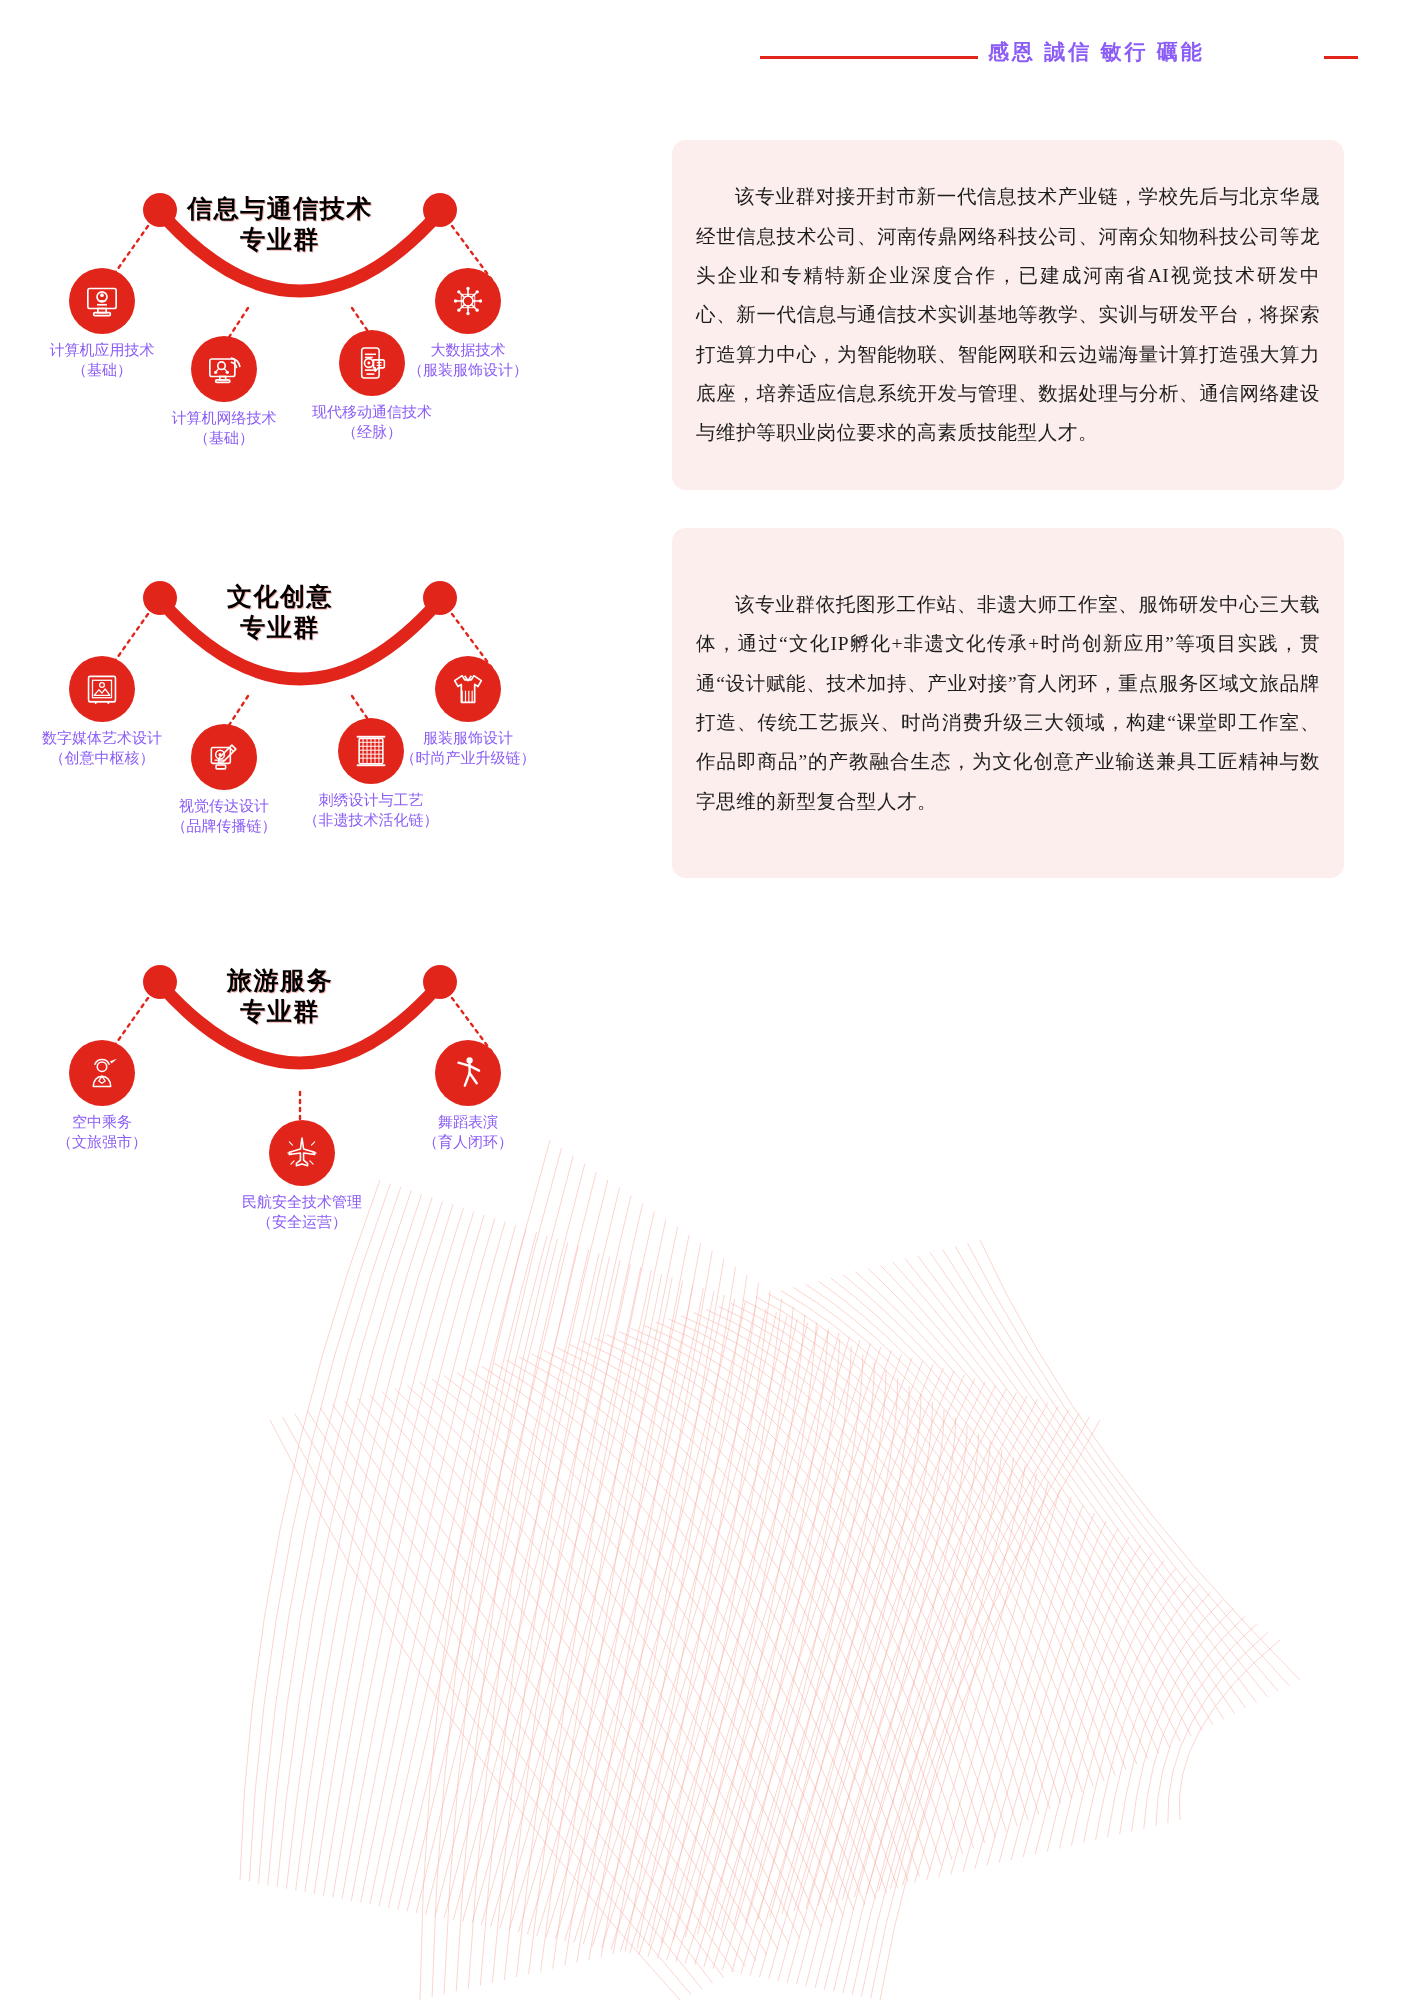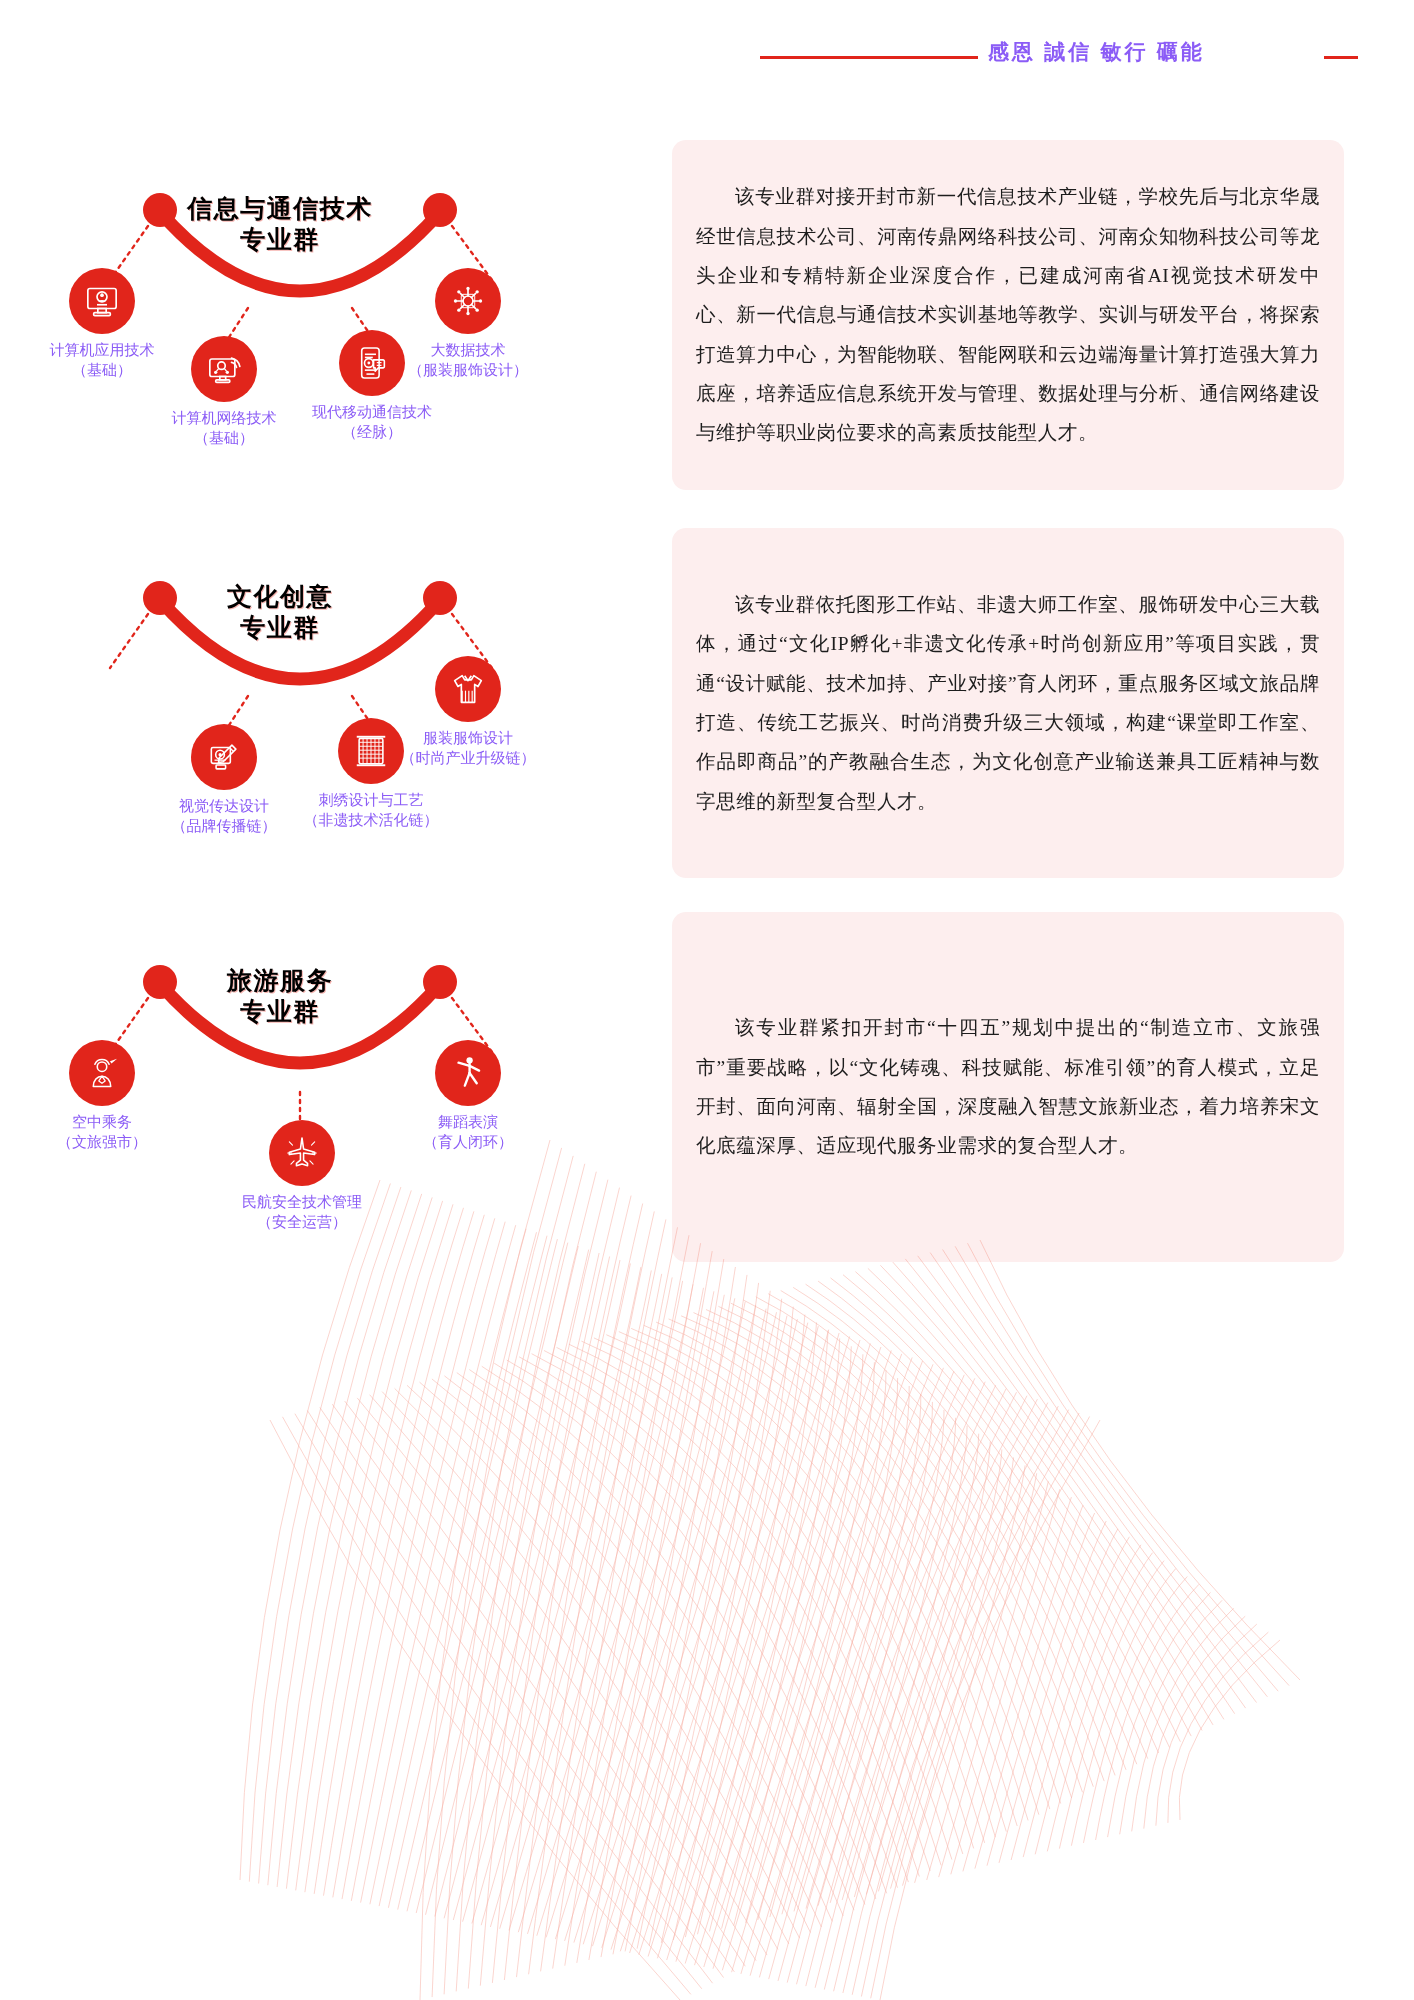--- a/index.html
+++ b/index.html
@@ -234,20 +234,37 @@
         <path d="M 248 168 L 222 208" stroke="#e1251b" stroke-width="2.4" stroke-dasharray="3,5" fill="none" stroke-linecap="round"></path>
         <path d="M 352 168 L 378 206" stroke="#e1251b" stroke-width="2.4" stroke-dasharray="3,5" fill="none" stroke-linecap="round"></path>
         <path d="M 452 86 L 492 140" stroke="#e1251b" stroke-width="2.4" stroke-dasharray="3,5" fill="none" stroke-linecap="round"></path>
       </svg>
 
       <div class="group-title" style="top:36px;">
         <span>文化创意</span>
         <span class="l2">专业群</span>
       </div>
 
+      <div class="node" style="left:2px; top:128px; width:200px;">
+        <div class="node-circle">
+          <svg width="38" height="38" viewBox="0 0 48 48">
+            <rect x="7" y="8" width="34" height="32" rx="2" fill="none" stroke="#fff" stroke-width="2"></rect>
+            <rect x="12" y="13" width="24" height="22" fill="none" stroke="#fff" stroke-width="1.6"></rect>
+            <circle cx="24" cy="19" r="3" fill="none" stroke="#fff" stroke-width="1.6"></circle>
+            <path d="M14 32l6-7 4 4 4-5 6 8z" fill="none" stroke="#fff" stroke-width="1.6" stroke-linejoin="round"></path>
+            <line x1="7" y1="40" x2="41" y2="40" stroke="#fff" stroke-width="2"></line>
+            <line x1="16" y1="40" x2="16" y2="43" stroke="#fff" stroke-width="2"></line>
+            <line x1="32" y1="40" x2="32" y2="43" stroke="#fff" stroke-width="2"></line>
+          </svg>
+        </div>
+        <div class="node-label">
+          <span>数字媒体艺术设计</span>
+          <span class="sub">（创意中枢核）</span>
+        </div>
+      </div>
 
       <div class="node" style="left:134px; top:196px; width:180px;">
         <div class="node-circle">
           <svg width="38" height="38" viewBox="0 0 48 48">
             <rect x="8" y="12" width="24" height="20" rx="2" fill="none" stroke="#fff" stroke-width="2"></rect>
             <circle cx="19" cy="21" r="5.5" fill="none" stroke="#fff" stroke-width="2"></circle>
             <circle cx="19" cy="21" r="2" fill="#fff"></circle>
             <line x1="12" y1="28" x2="26" y2="28" stroke="#fff" stroke-width="1.6"></line>
             <path d="M34 9l5 5-16 16-6 1 1-6z" fill="none" stroke="#fff" stroke-width="2" stroke-linejoin="round"></path>
             <line x1="31" y1="12" x2="36" y2="17" stroke="#fff" stroke-width="1.6"></line>
@@ -375,23 +392,20 @@
             <path d="M26 24l9 13" stroke="#fff" stroke-width="3" stroke-linecap="round"></path>
           </svg>
         </div>
         <div class="node-label">
           <span>舞蹈表演</span>
           <span class="sub">（育人闭环）</span>
         </div>
       </div>
     </div>
 
-    <div class="panel p3">
-      <div class="panel-body">该专业群紧扣开封市“十四五”规划中提出的“制造立市、文旅强市”重要战略，以“文化铸魂、科技赋能、标准引领”的育人模式，立足开封、面向河南、辐射全国，深度融入智慧文旅新业态，着力培养宋文化底蕴深厚、适应现代服务业需求的复合型人才。</div>
-    </div>
   </div>
 
   <svg class="decor" viewBox="0 0 1180 880">
     <defs>
       <clipPath id="decorClip">
           <rect x="0" y="0" width="1180" height="880"></rect>
         </clipPath>
     </defs>
     <g clip-path="url(#decorClip)" fill="none" stroke="#ef5b44" stroke-width="0.55" opacity="0.55">
 

